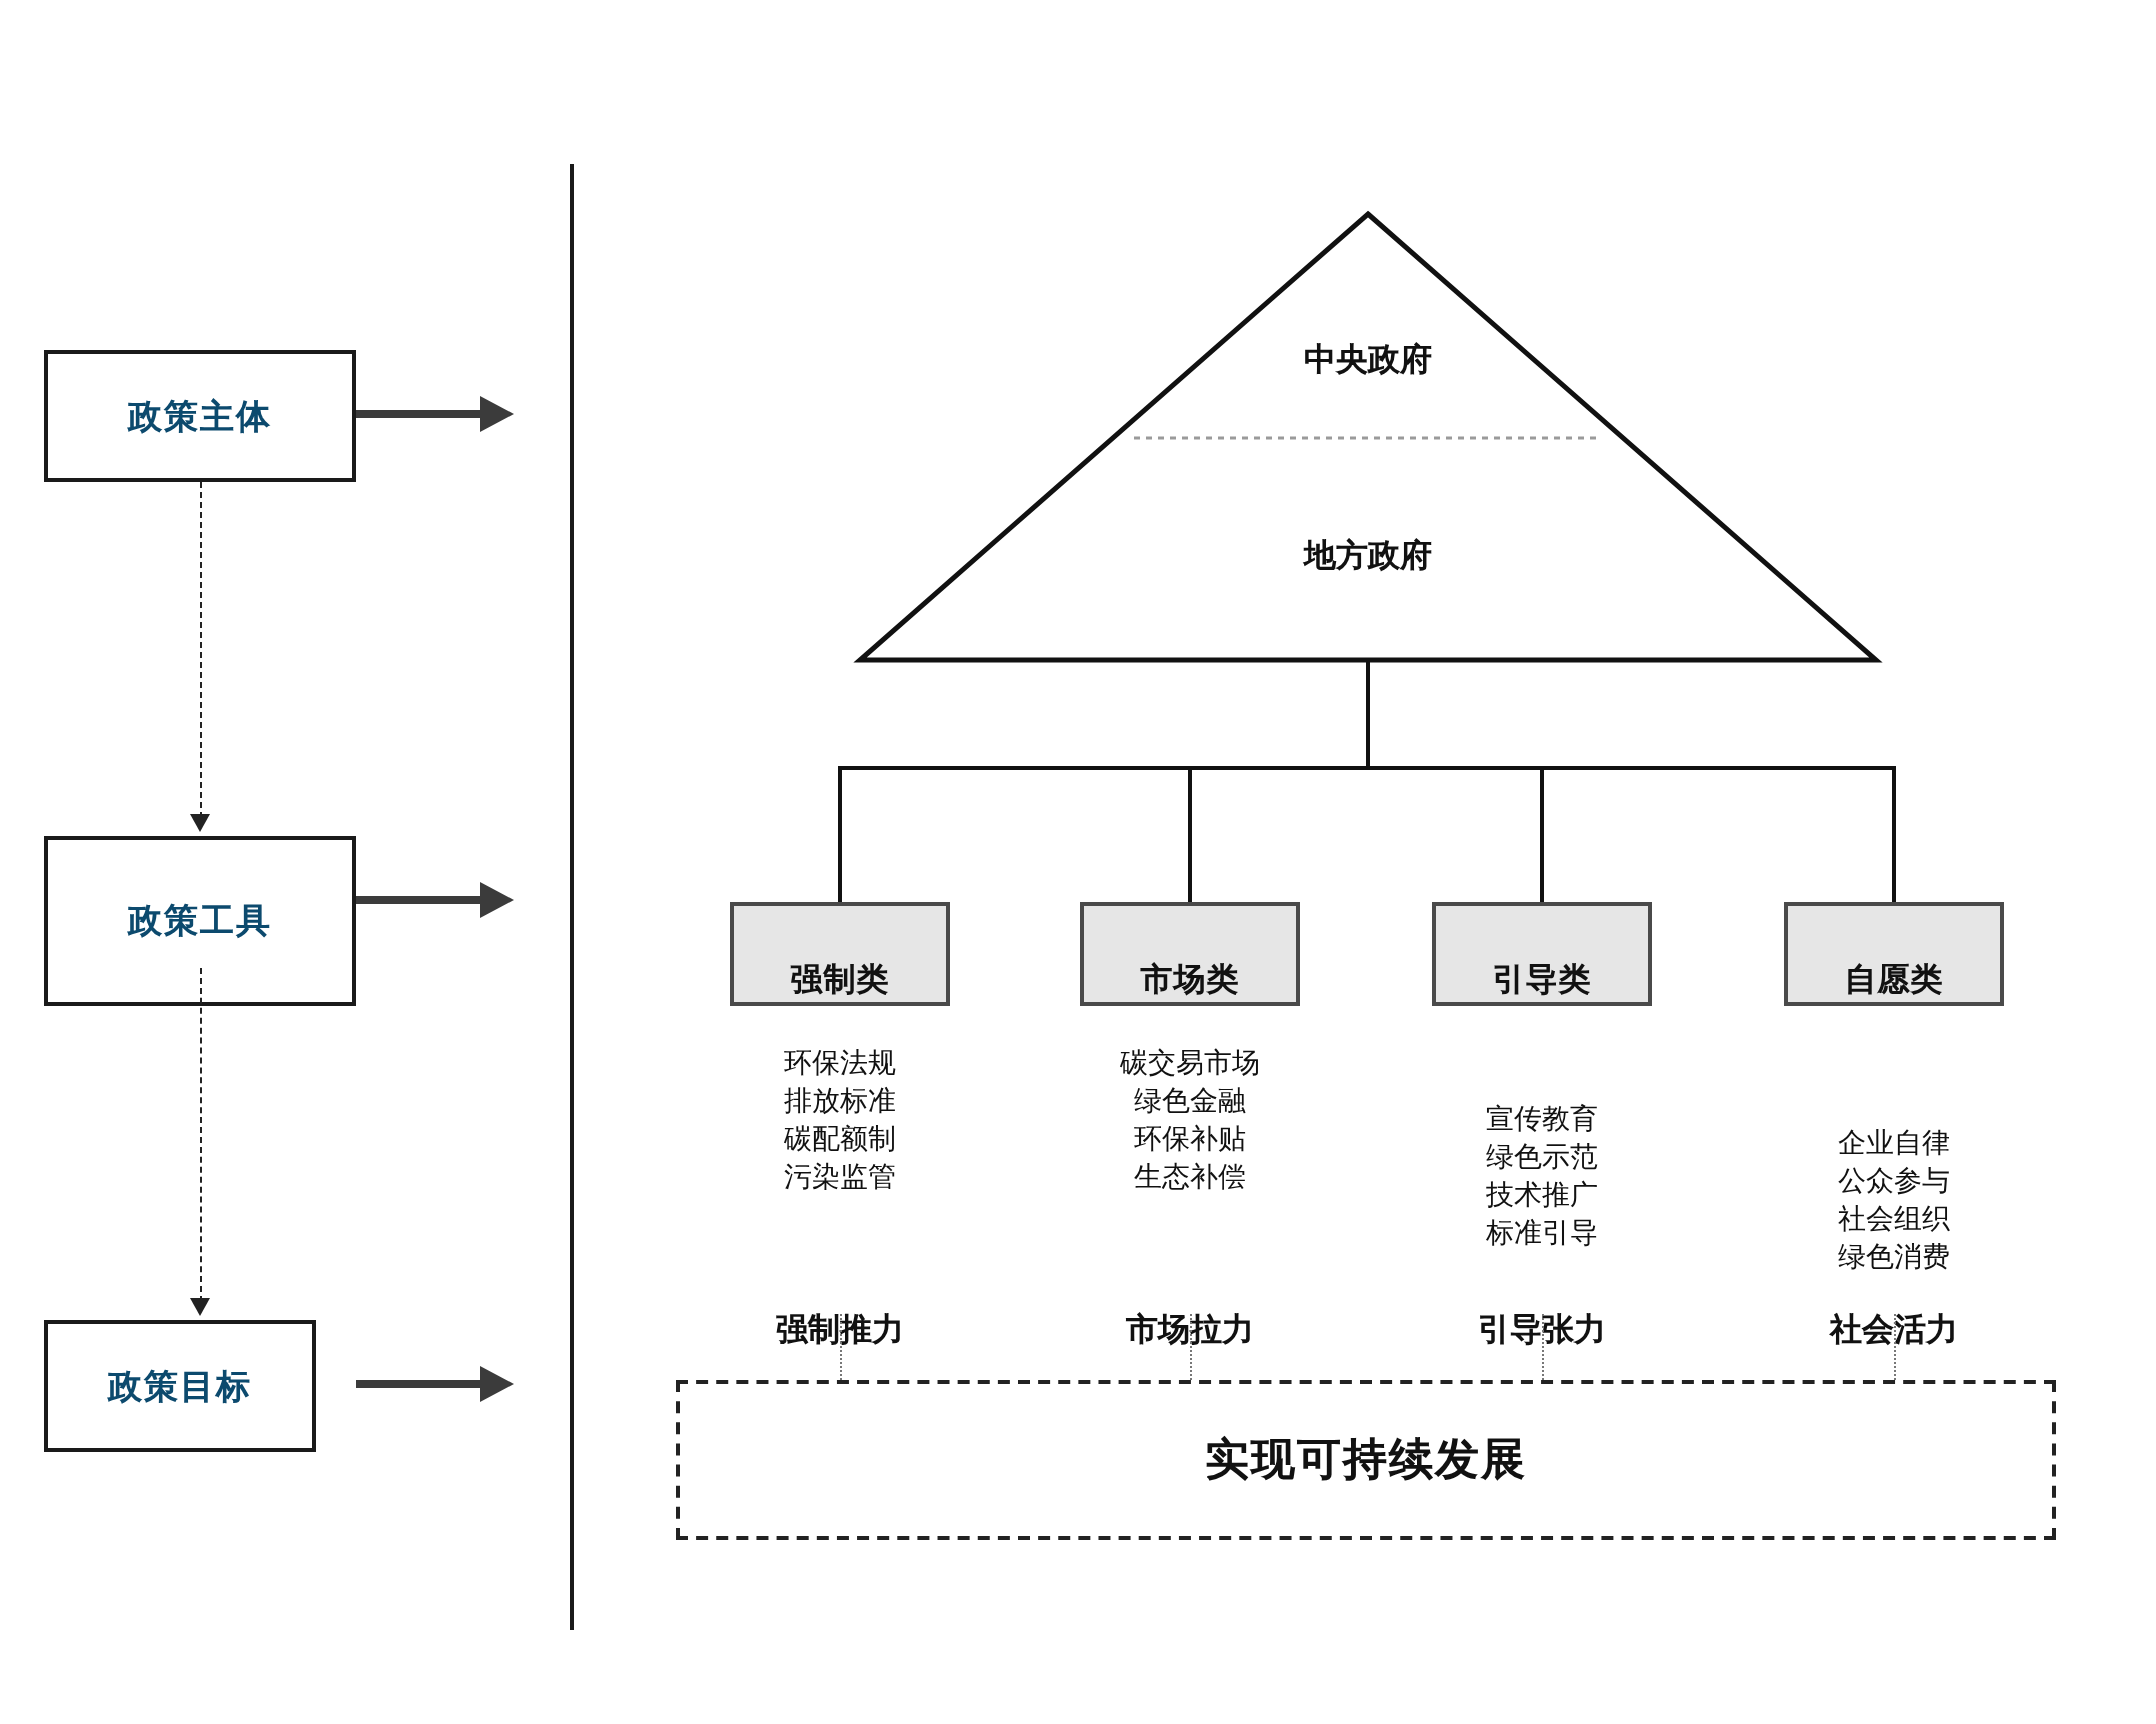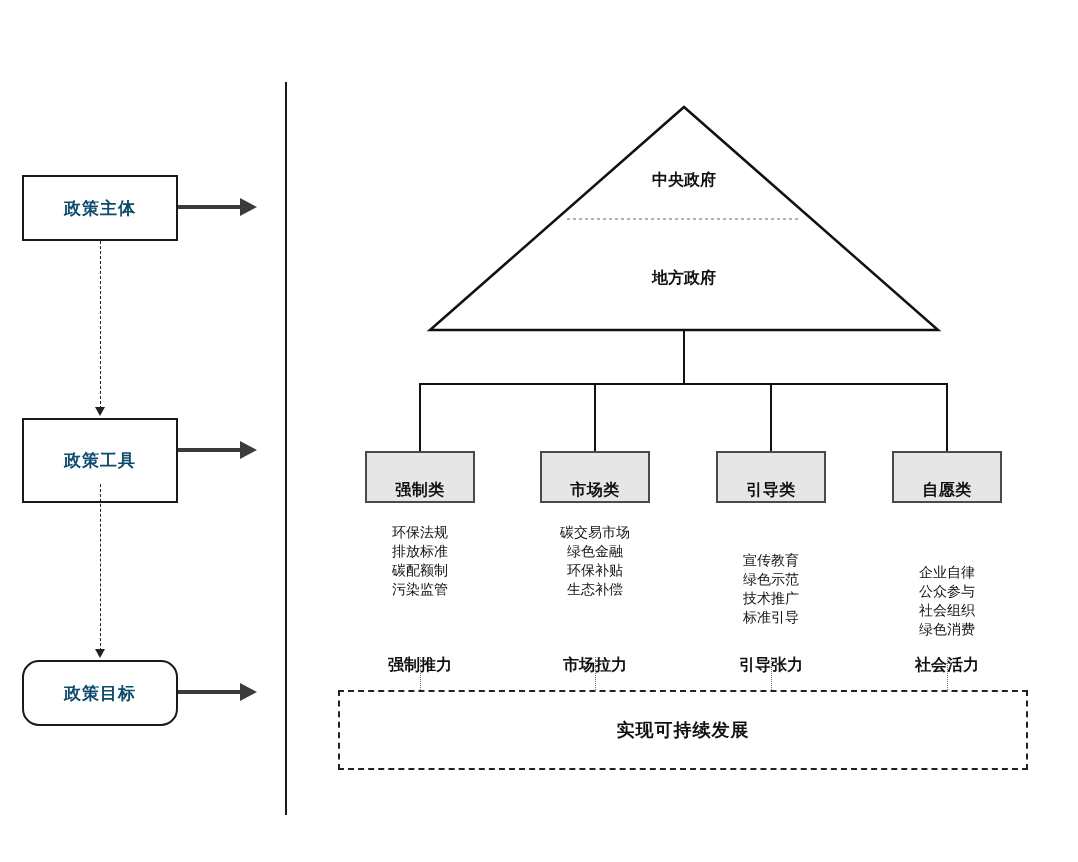--- a/index.html
+++ b/index.html
@@ -137,21 +137,21 @@
 
   
   .goal-box {
     position: absolute;
     box-sizing: border-box;
     border: 2.5px dashed #222222;
     background: #ffffff;
     display: flex;
     align-items: center;
     justify-content: center;
-    font-size: 18px;
+    font-size: 22px;
     font-weight: 700;
     letter-spacing: 1px;
     color: #111111;
   }
 </style>
 </head>
 <body>
 
 <div id="canvas">
 
@@ -166,21 +166,21 @@
 
   <div class="stage-box" style="left:22px; top:418px; width:156px; height:85px;">
     <span>政策工具</span>
   </div>
   <div class="stage-arrow-shaft" style="left:178px; top:448px; width:62px;"></div>
   <div class="stage-arrow-head" style="left:240px; top:441px;"></div>
 
   <div class="stage-dashed" style="left:100px; top:484px; height:167px;"></div>
   <div class="stage-dashed-head" style="left:95px; top:649px;"></div>
 
-  <div class="stage-box" style="left:22px; top:660px; width:156px; height:66px;border-radius:17px;">
+  <div class="stage-box" style="left:22px; top:660px; width:136px; height:66px;">
     <span>政策目标</span>
   </div>
   <div class="stage-arrow-shaft" style="left:178px; top:690px; width:62px;"></div>
   <div class="stage-arrow-head" style="left:240px; top:683px;"></div>
 
   <div class="divider" style="left:285px; top:82px; height:733px;"></div>
 
   <svg class="pyramid-svg" width="1078" height="862" viewBox="0 0 1078 862">
     <polygon points="684,107 938,330 430,330" fill="#ffffff" stroke="#111111" stroke-width="2.5"></polygon>
     <line x1="567" y1="219" x2="801" y2="219" stroke="#9a9a9a" stroke-width="1.6" stroke-dasharray="3,3"></line>

